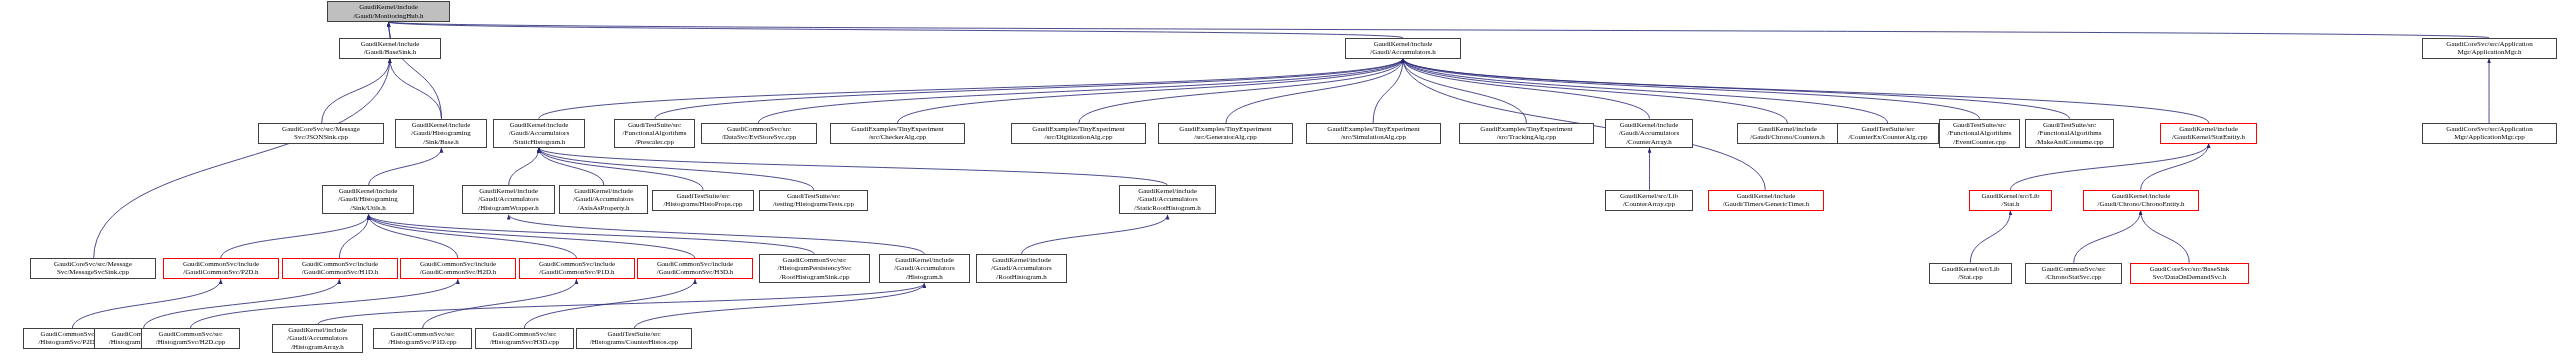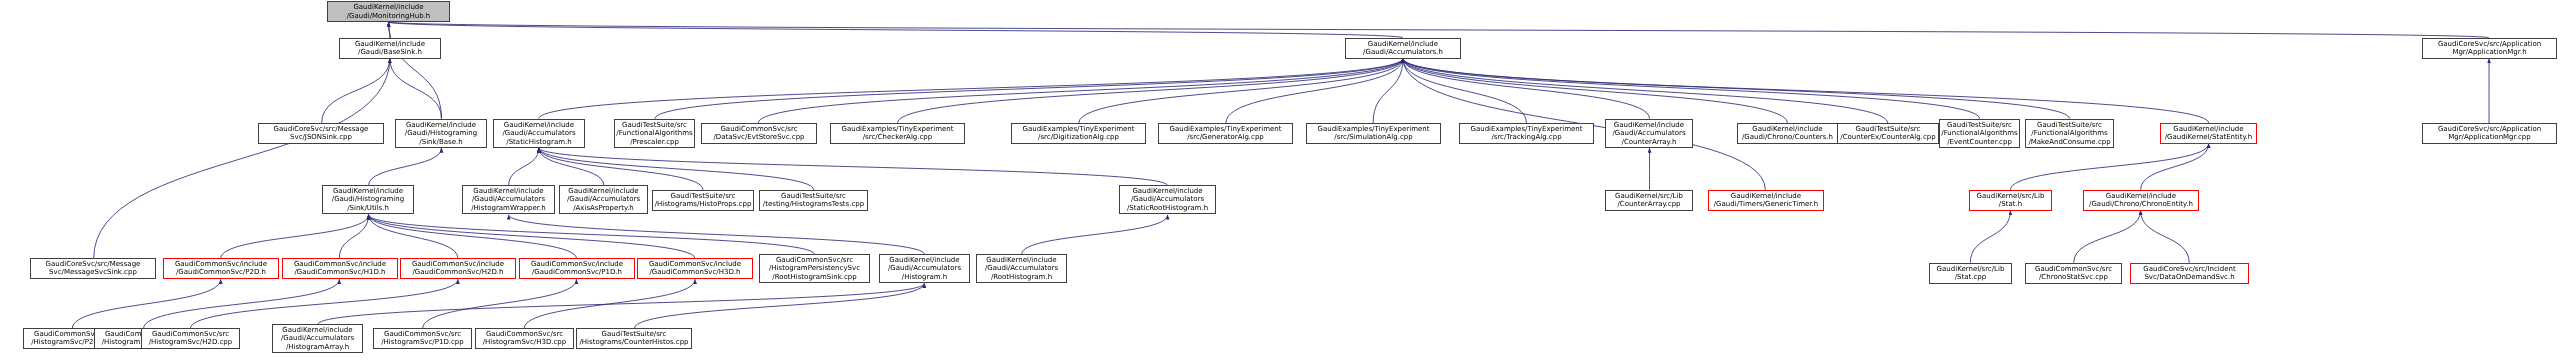--- a/index.html
+++ b/index.html
@@ -1,21 +1,21 @@
 <!DOCTYPE html>
 <html style="font-size:9.7px"><head>
 <meta charset="utf-8">
 <style>
   html,body{margin:0;padding:0;background:#ffffff;}
   #canvas{position:relative;width:2576px;height:362px;background:#ffffff;
           font-family:"DejaVu Sans","Liberation Sans",sans-serif;overflow:hidden;}
   #edges{position:absolute;left:0;top:0;width:2576px;height:362px;pointer-events:none;}
   .node{position:absolute;box-sizing:border-box;border:0.6px solid #404040;background:#ffffff;
         display:flex;align-items:center;justify-content:center;text-align:center;
-        font-size:7px;line-height:8.2px;color:#000000;padding:0.6px 1.8px;white-space:pre-line;}
+        font-size:7px;line-height:8.2px;color:#000000;padding:0.6px 1.8px;white-space:pre-line;font-family:Liberation Serif, serif;}
   .node.root{background:#bfbfbf;border:0.6px solid #404040;}
   .node.hl{border:1px solid #ff0000;}
 </style>
 </head>
 <body>
 
 <div id="canvas">
   <svg id="edges" viewBox="0 0 4236 595" xmlns="http://www.w3.org/2000/svg">
     <defs>
       <marker id="ah" markerWidth="9" markerHeight="9" refX="8" refY="3.2" orient="auto" markerUnits="userSpaceOnUse">
@@ -165,21 +165,21 @@
     <div class="node" style="left: 879px; top: 254px; width: 91px; height: 29px;">GaudiKernel/include
 /Gaudi/Accumulators
 /Histogram.h</div>
     <div class="node" style="left: 976px; top: 254px; width: 91px; height: 29px;">GaudiKernel/include
 /Gaudi/Accumulators
 /RootHistogram.h</div>
     <div class="node" style="left: 1929px; top: 263px; width: 83px; height: 20.7px;">GaudiKernel/src/Lib
 /Stat.cpp</div>
     <div class="node" style="left: 2025px; top: 263px; width: 97px; height: 20.7px;">GaudiCommonSvc/src
 /ChronoStatSvc.cpp</div>
-    <div class="node hl" style="left: 2130px; top: 263px; width: 119px; height: 20.7px;">GaudiCoreSvc/src/Incident
+    <div class="node hl" style="left: 2130px; top: 263px; width: 119px; height: 20.7px;">GaudiCoreSvc/src/BaseSink
 Svc/DataOnDemandSvc.h</div>
     <div class="node" style="left: 23px; top: 328px; width: 99px; height: 20.7px;">GaudiCommonSvc/src
 /HistogramSvc/P2D.cpp</div>
     <div class="node" style="left: 94px; top: 328px; width: 99px; height: 20.7px;">GaudiCommonSvc/src
 /HistogramSvc/H1D.cpp</div>
     <div class="node" style="left: 141px; top: 328px; width: 99px; height: 20.7px;">GaudiCommonSvc/src
 /HistogramSvc/H2D.cpp</div>
     <div class="node" style="left: 272px; top: 324px; width: 91px; height: 29px;">GaudiKernel/include
 /Gaudi/Accumulators
 /HistogramArray.h</div>

